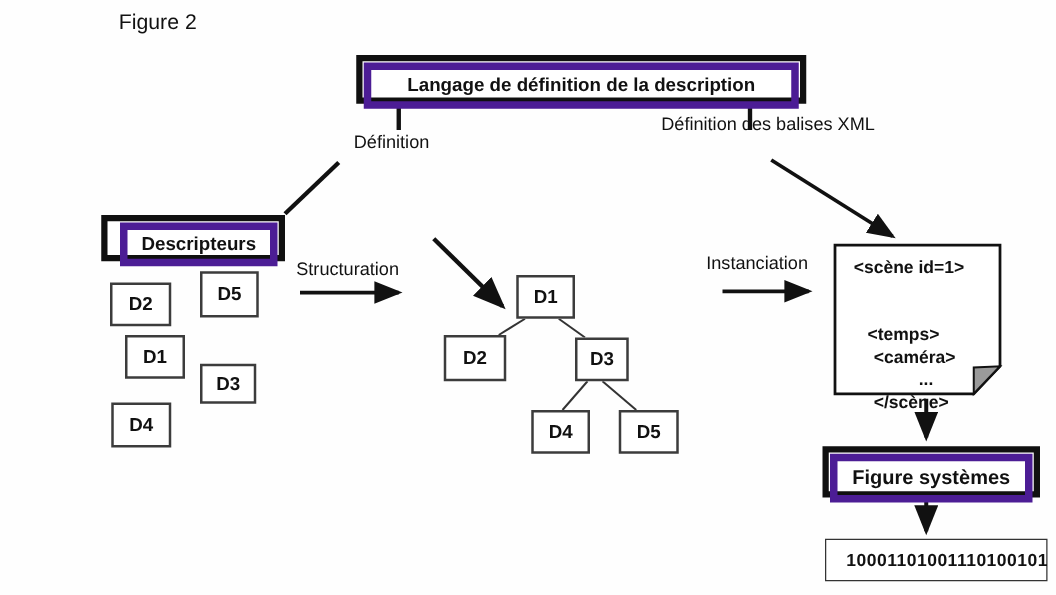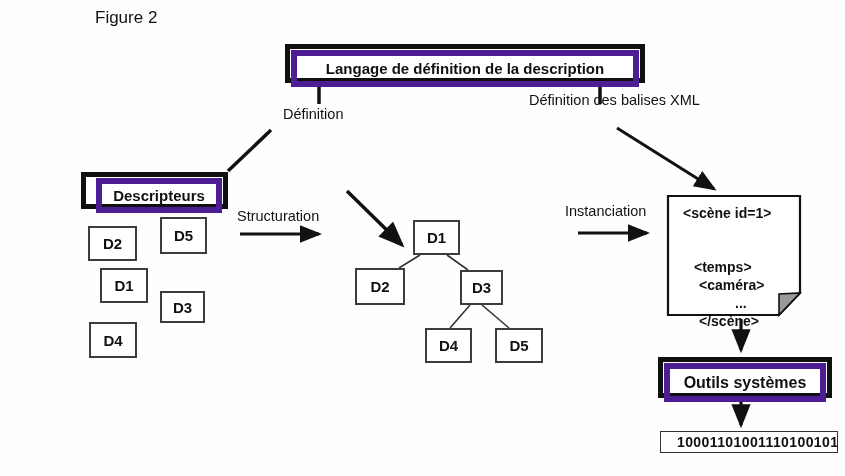--- a/index.html
+++ b/index.html
@@ -99,18 +99,18 @@
 
   <div class="abs" style="left:683px; top:204px;">
     <div class="docline" style="margin-left:0px;">&lt;scène id=1&gt;</div>
     <div class="docline" style="margin-left:11px;margin-top:36px;">&lt;temps&gt;</div>
     <div class="docline" style="margin-left:16px;">&lt;caméra&gt;</div>
     <div class="docline" style="margin-left:52px;">...</div>
     <div class="docline" style="margin-left:16px;">&lt;/scène&gt;</div>
   </div>
 
   <div class="abs thickbox" style="left:658px; top:357px; width:174px; height:41px;">
-    <div class="inner" style="font-size:16px;">Outils systèmes</div>
+    <div class="inner" style="font-size:16px;">Figure systèmes</div>
   </div>
 
-  <div class="abs binbox" style="left:660px; top:431px; width:178px; height:22px;">10001101001110100101</div>
+  <div class="abs binbox" style="left:660px; top:431px; width:178px; height:34px;">10001101001110100101</div>
 
 </div>
 
 </body></html>

